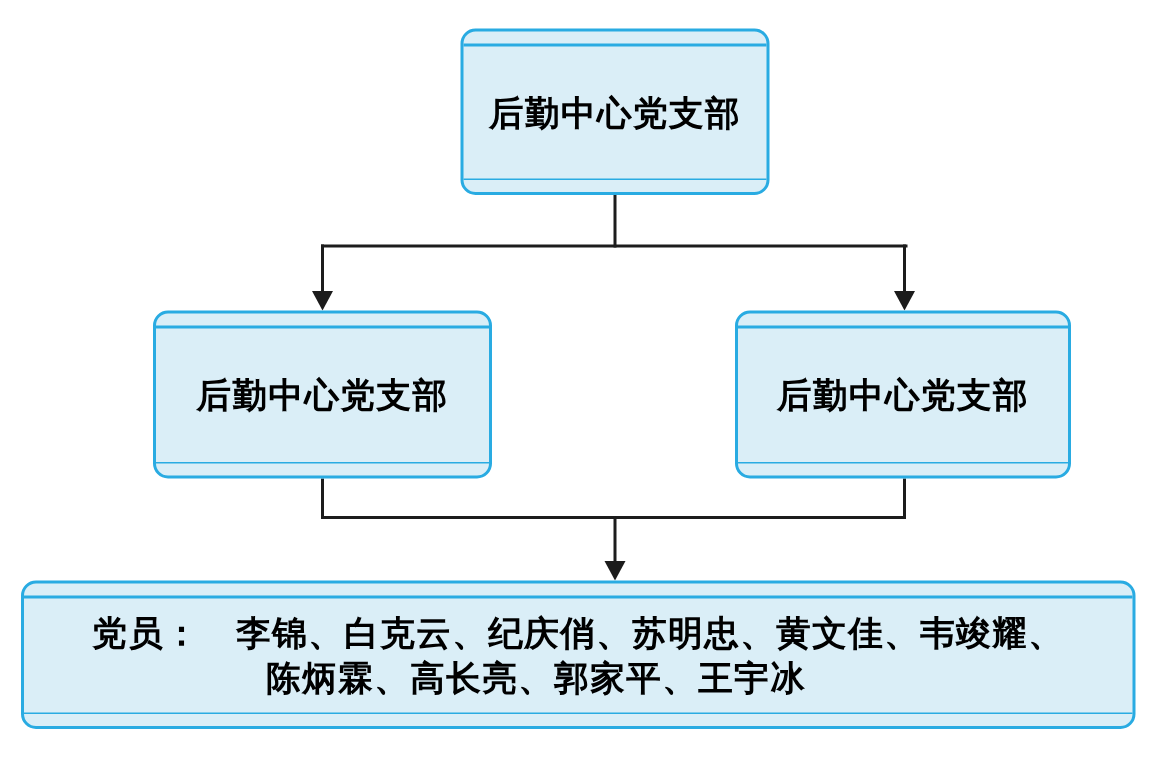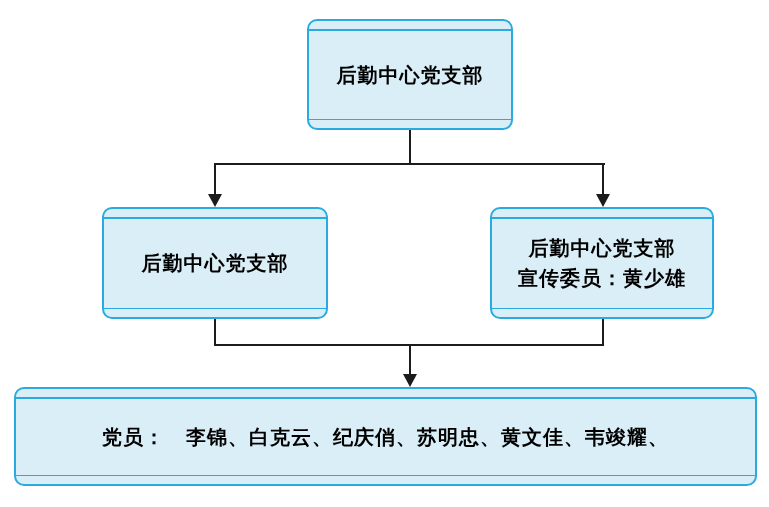--- a/index.html
+++ b/index.html
@@ -27,21 +27,21 @@
     left: 0;
     right: 0;
     height: 1.5px;
     background: var(--box-border, #29abe2);
   }
   .inner-line.top { top: 8px; }
   .inner-line.bottom { bottom: 8px; }
   .node-text {
     position: relative;
     font-weight: bold;
-    font-size: 20px;
+    font-size: 23px;
     line-height: 30px;
     color: var(--text-color, #000000);
     text-align: center;
     letter-spacing: 1px;
     white-space: nowrap;
     z-index: 1;
   }
   .shift-left { left: -28px; }
   .line {
     position: absolute;
@@ -87,23 +87,23 @@
 
   <div class="node node-organizer">
     <div class="inner-line top"></div>
     <div class="node-text">后勤中心党支部</div>
     <div class="inner-line bottom"></div>
   </div>
 
   <div class="node node-publicist">
     <div class="inner-line top"></div>
     <div class="node-text">后勤中心党支部</div>
-    <div class="node-text">宣传委员：黄少雄</div>
     <div class="inner-line bottom"></div>
   </div>
 
   <div class="node node-members">
     <div class="inner-line top"></div>
     <div class="node-text">党员：　李锦、白克云、纪庆俏、苏明忠、黄文佳、韦竣耀、</div>
+    <div class="node-text shift-left">陈炳霖、高长亮、郭家平、王宇冰</div>
     <div class="inner-line bottom"></div>
   </div>
 
 </div>
 
 </body></html>

